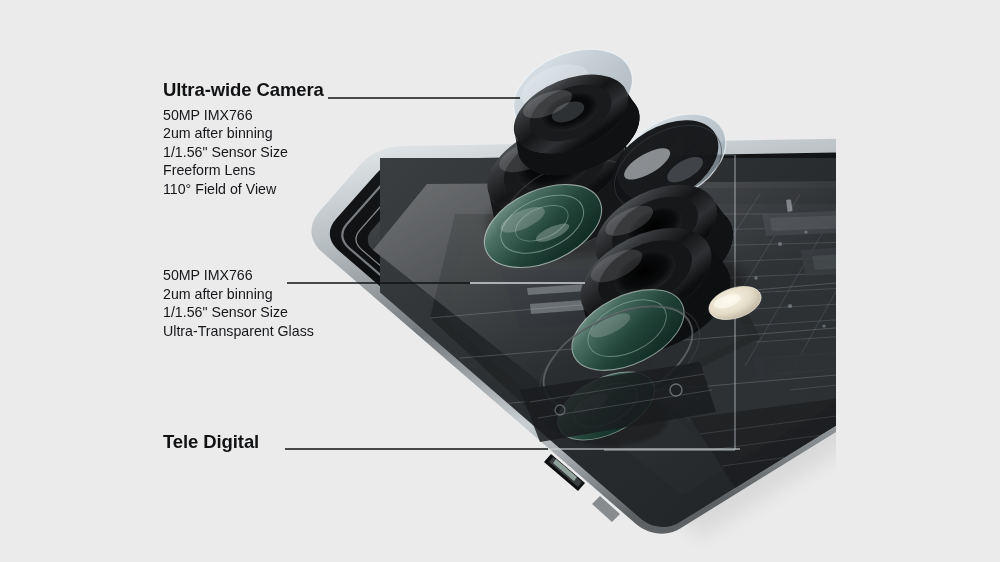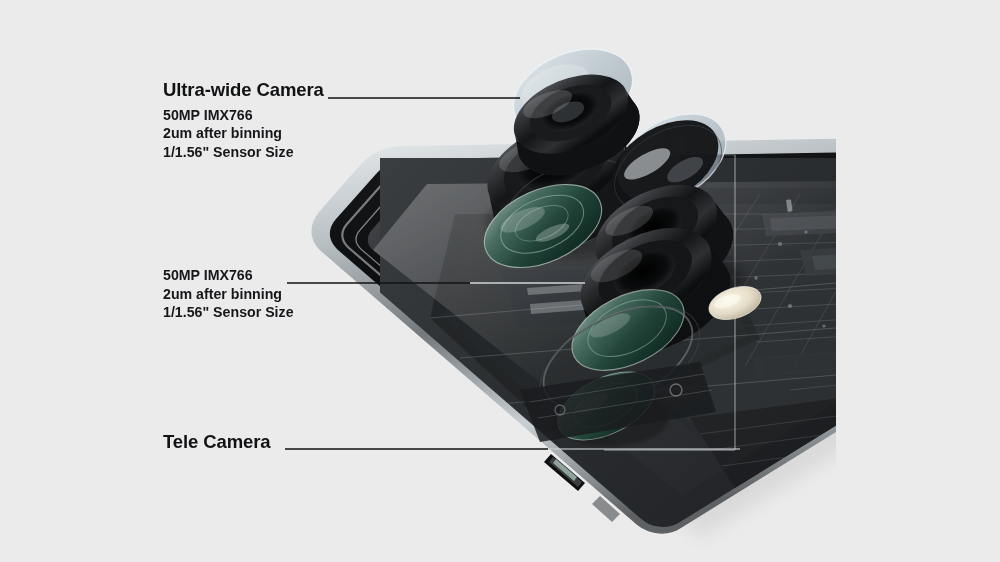--- a/index.html
+++ b/index.html
@@ -24,21 +24,21 @@
     font-size:18.5px;
     font-weight:600;
     letter-spacing:-0.1px;
     color:#111214;
     line-height:1;
     white-space:nowrap;
   }
   .callout ul{margin:0;padding:0;list-style:none;}
   .callout li{
     font-size:14.2px;
-    font-weight:700;
+    font-weight:400;
     color:#16171a;
     line-height:18.6px;
     white-space:nowrap;
   }
 
   #callout-uw{left:163px;top:63px;}
   #callout-wide{left:163px;top:248px;}
   #callout-tele{left:163px;top:415px;}
 </style>
 </head>
@@ -395,28 +395,31 @@
 
     </g>
   </svg>
 
   <div class="callout" id="callout-uw">
     <h2>Ultra-wide Camera</h2>
     <ul>
       <li>50MP IMX766</li>
       <li>2um after binning</li>
       <li>1/1.56" Sensor Size</li>
+      <li>Freeform Lens</li>
+      <li>110° Field of View</li>
     </ul>
   </div>
 
   <div class="callout" id="callout-wide">
     <ul>
       <li>50MP IMX766</li>
       <li>2um after binning</li>
       <li>1/1.56" Sensor Size</li>
+      <li>Ultra-Transparent Glass</li>
     </ul>
   </div>
 
   <div class="callout" id="callout-tele">
-    <h2>Tele Camera</h2>
+    <h2>Tele Digital</h2>
   </div>
 
 </div>
 
 </body></html>

